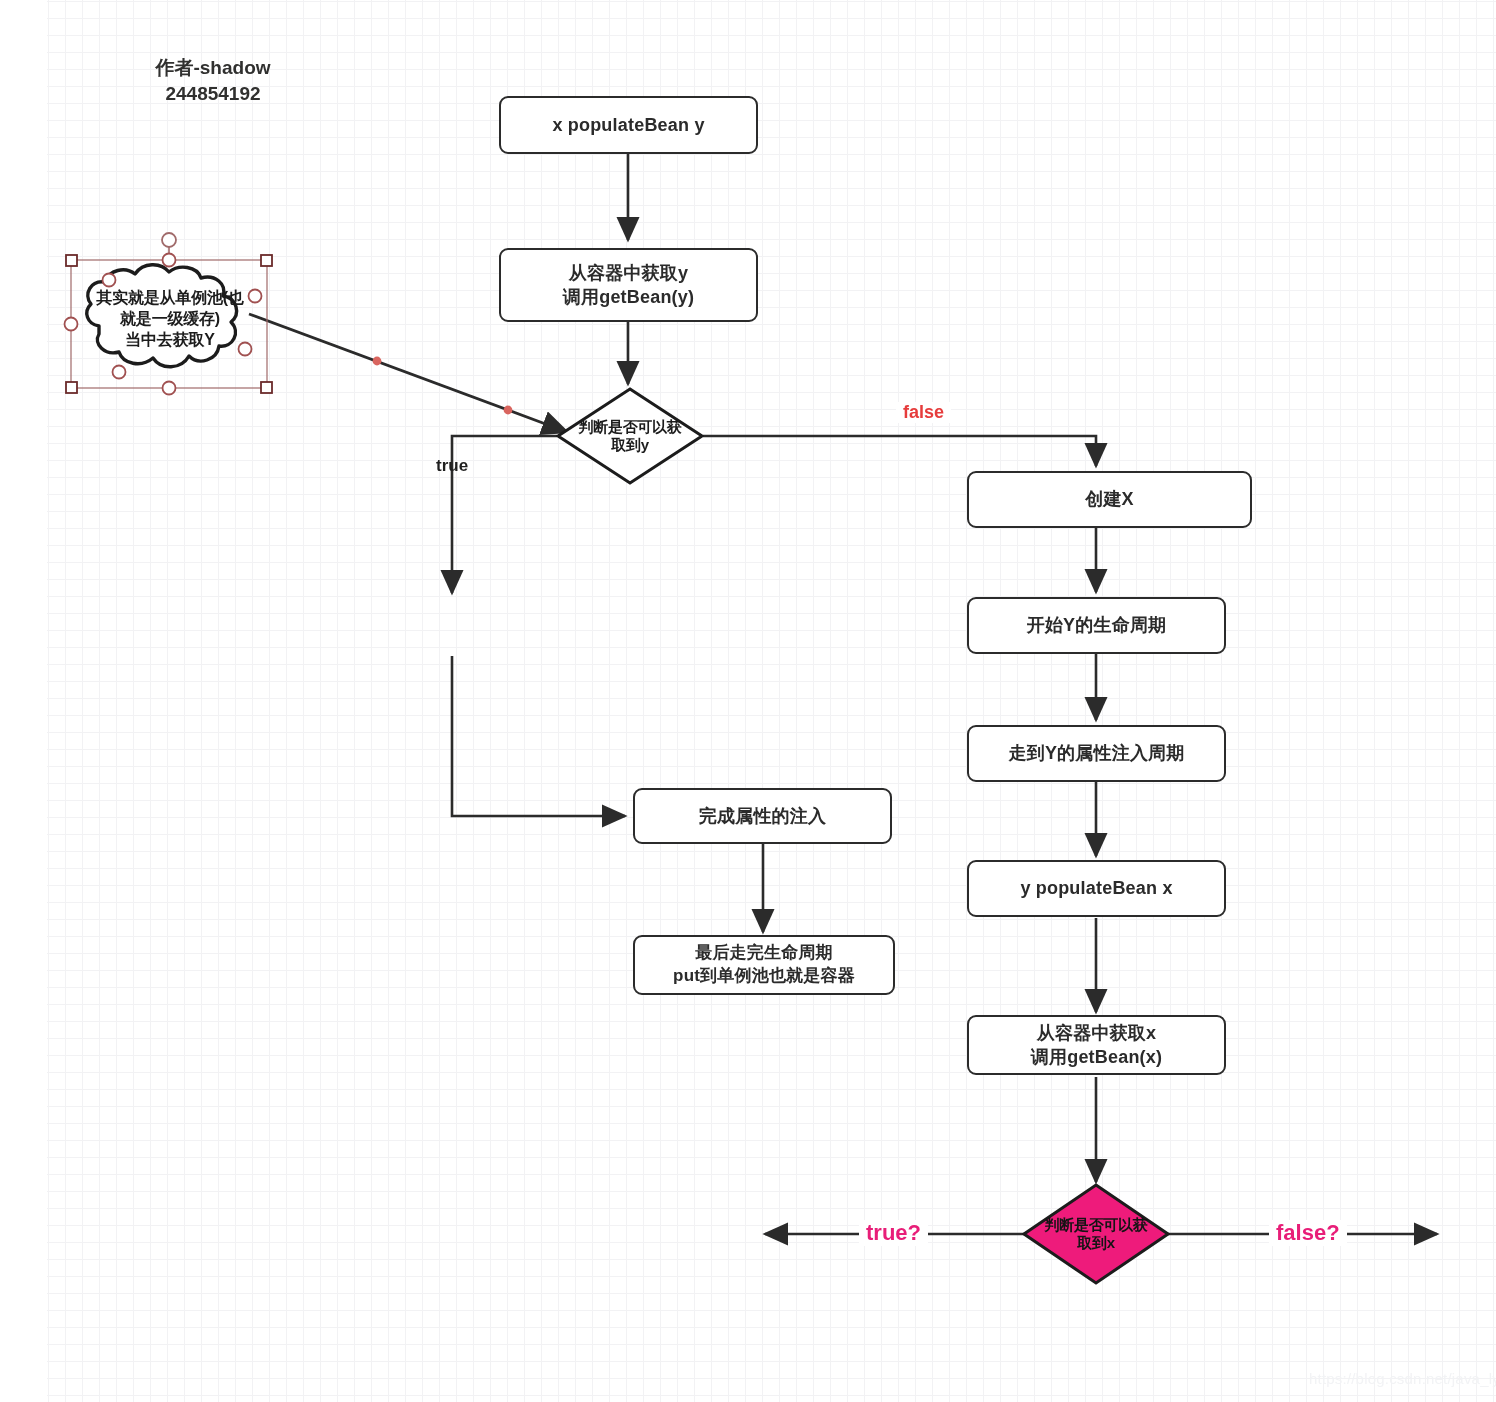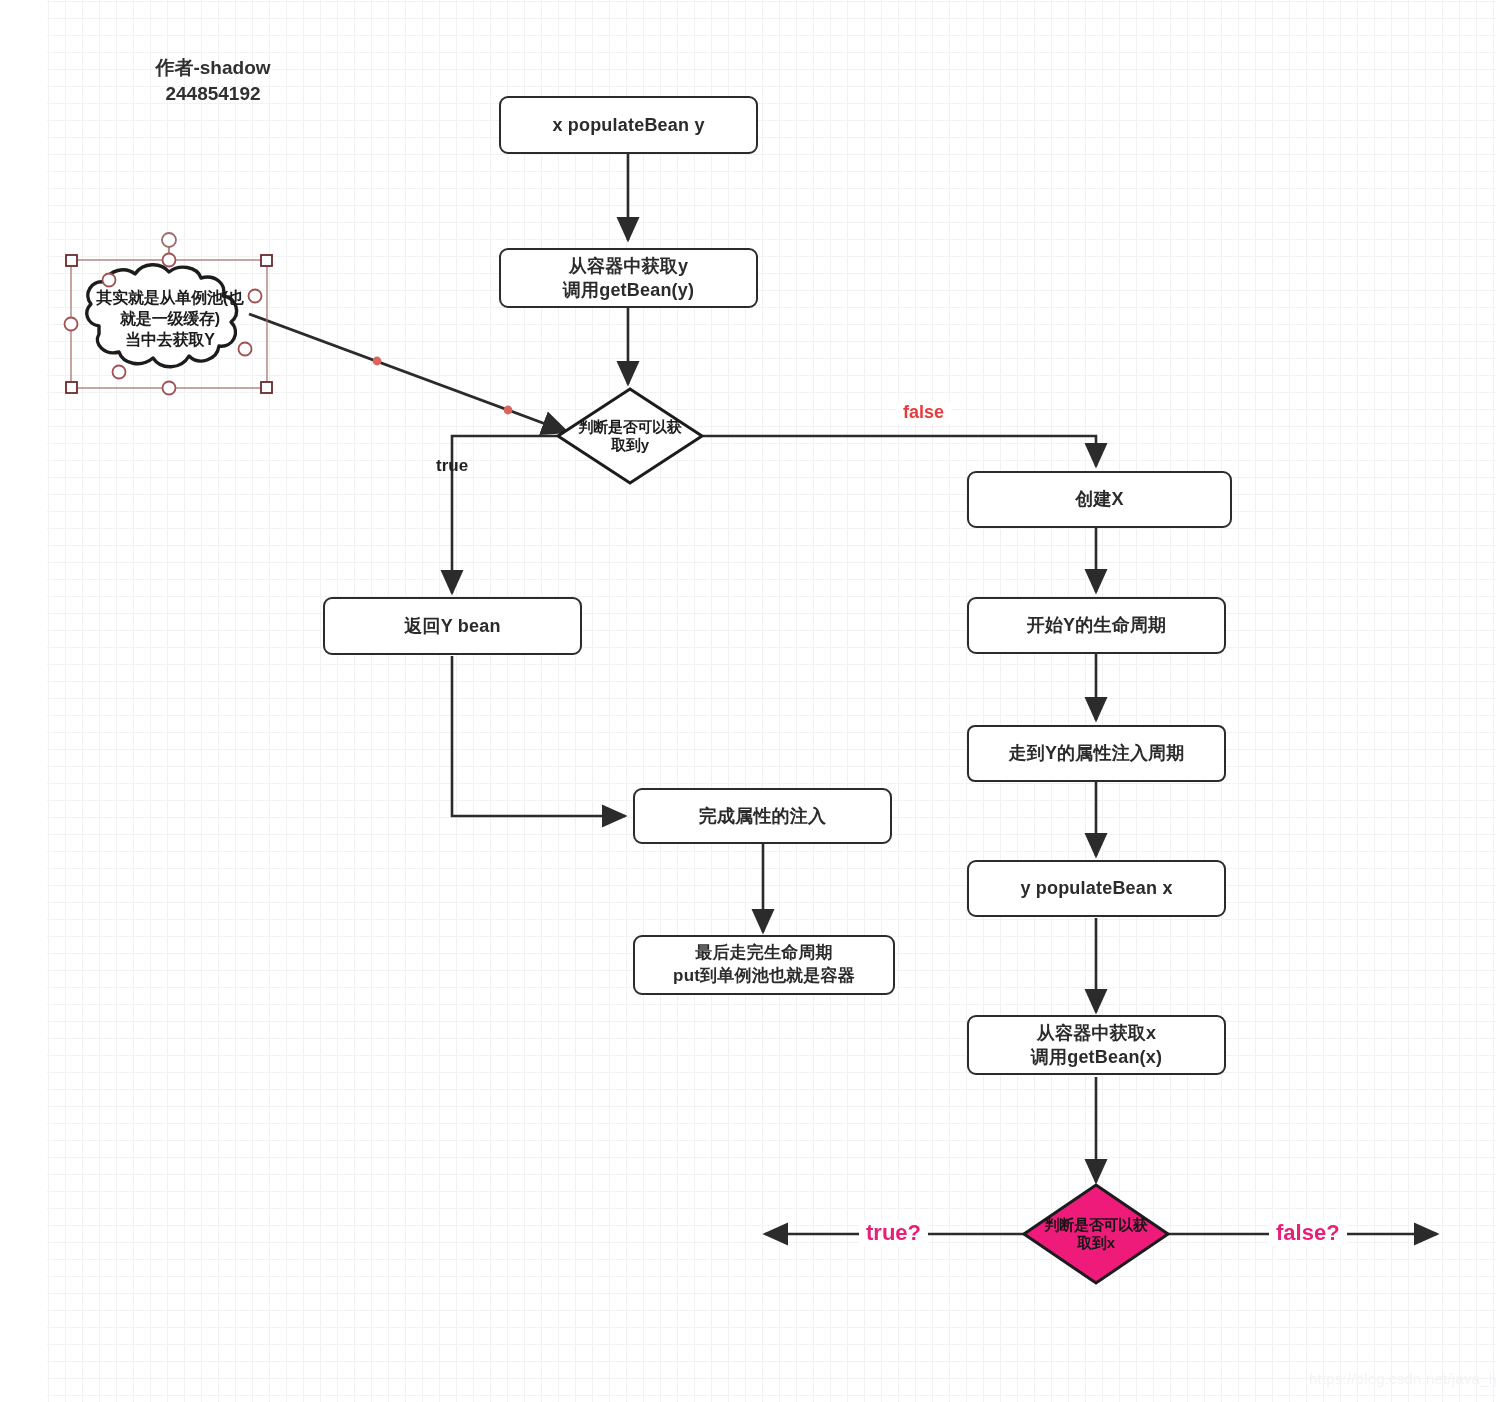--- a/index.html
+++ b/index.html
@@ -239,43 +239,42 @@
       <circle cx="58" cy="140" r="6.5" fill="#ffffff" stroke="#a05050" stroke-width="1.8"></circle>
       <circle cx="184" cy="117" r="6.5" fill="#ffffff" stroke="#a05050" stroke-width="1.8"></circle>
     </svg>
     <div id="cloud-text">其实就是从单例池(也
 就是一级缓存)
 当中去获取Y</div>
   </div>
 
   <div class="node" style="left:452px; top:96px; width:259px; height:58px;text-align:center;">x populateBean y</div>
 
-  <div class="node" style="left:452px; top:248px; width:259px; height:60px;">从容器中获取y
+  <div class="node" style="left:452px; top:248px; width:259px; height:74px;">从容器中获取y
 调用getBean(y)</div>
 
   <div class="diamond-wrap" style="left:509px; top:387px; width:148px; height:98px;">
     <svg class="diamond-shape" viewBox="0 0 148 98" preserveAspectRatio="none">
       <polygon points="74,2 146,49 74,96 2,49" fill="#ffffff" stroke="#1c1c1c" stroke-width="3"></polygon>
     </svg>
     <div class="diamond-label">判断是否可以获
 取到y</div>
   </div>
 
-  <div class="node" style="left:276px; top:597px; width:259px; height:58px;">返回Y bean</div>
 
   <div class="node" style="left:586px; top:788px; width:259px; height:56px;">完成属性的注入</div>
 
   <div class="node" style="left:586px; top:935px; width:262px; height:60px; font-size:17px;">最后走完生命周期
 put到单例池也就是容器</div>
 
-  <div class="node" style="left:920px; top:471px; width:265px; height:57px;">创建X</div>
+  <div class="node" style="left:920px; top:471px; width:285px; height:57px;">创建X</div>
 
   <div class="node" style="left:920px; top:597px; width:259px; height:57px;">开始Y的生命周期</div>
 
-  <div class="node" style="left:920px; top:725px; width:259px; height:57px;border-radius:8px;">走到Y的属性注入周期</div>
+  <div class="node" style="left:920px; top:725px; width:259px; height:57px;">走到Y的属性注入周期</div>
 
   <div class="node" style="left:920px; top:860px; width:259px; height:57px;">y populateBean x</div>
 
   <div class="node" style="left:920px; top:1015px; width:259px; height:60px;">从容器中获取x
 调用getBean(x)</div>
 
   <div class="diamond-wrap" style="left:975px; top:1183px; width:148px; height:102px;">
     <svg class="diamond-shape" viewBox="0 0 148 102" preserveAspectRatio="none">
       <polygon points="74,2 146,51 74,100 2,51" fill="#ee1b7b" stroke="#1c1c1c" stroke-width="3"></polygon>
     </svg>

